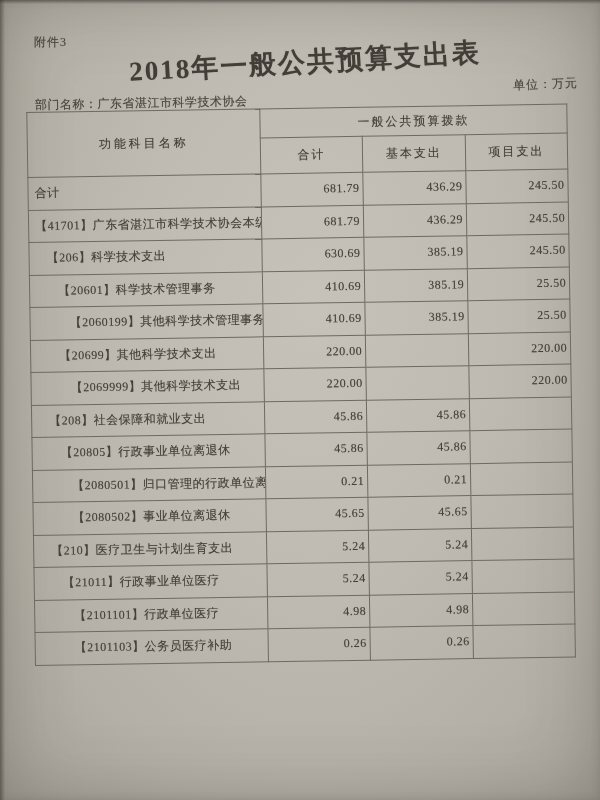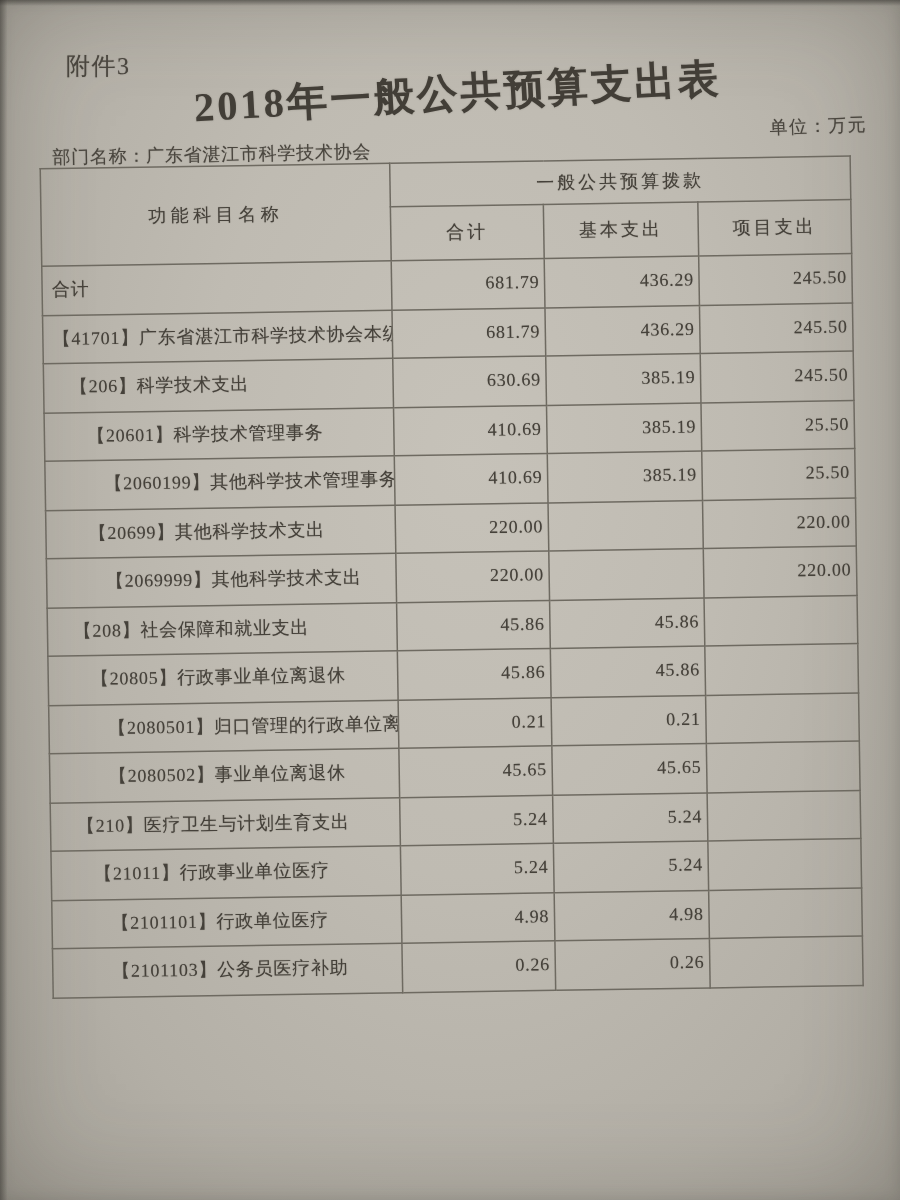--- a/index.html
+++ b/index.html
@@ -19,22 +19,22 @@
     position: absolute; left: 0; top: 0; width: 600px; height: 4px;
     background: linear-gradient(180deg, rgba(52,50,45,0.55), rgba(52,50,45,0));
   }
   .edge-left {
     position: absolute; left: 0; top: 0; width: 5px; height: 800px;
     background: linear-gradient(90deg, rgba(52,50,45,0.5), rgba(52,50,45,0));
   }
   .content { position: absolute; inset: 0; color: #4a463f; }
 
   .attachment {
-    position: absolute; left: 44px; top: 34px;
-    font-size: 16px; letter-spacing: 1px;
+    position: absolute; left: 34px; top: 34px;
+    font-size: 12px; letter-spacing: 1px;
   }
   .doc-title {
     position: absolute; left: 120px; top: 44px; width: 370px;
     text-align: center;
     font-size: 27px; font-weight: bold; letter-spacing: 2px;
     color: #423e37;
     transform: rotate(-3.2deg);
     text-shadow: 0 0 1px rgba(66,62,55,0.35);
   }
   .unit-note {

